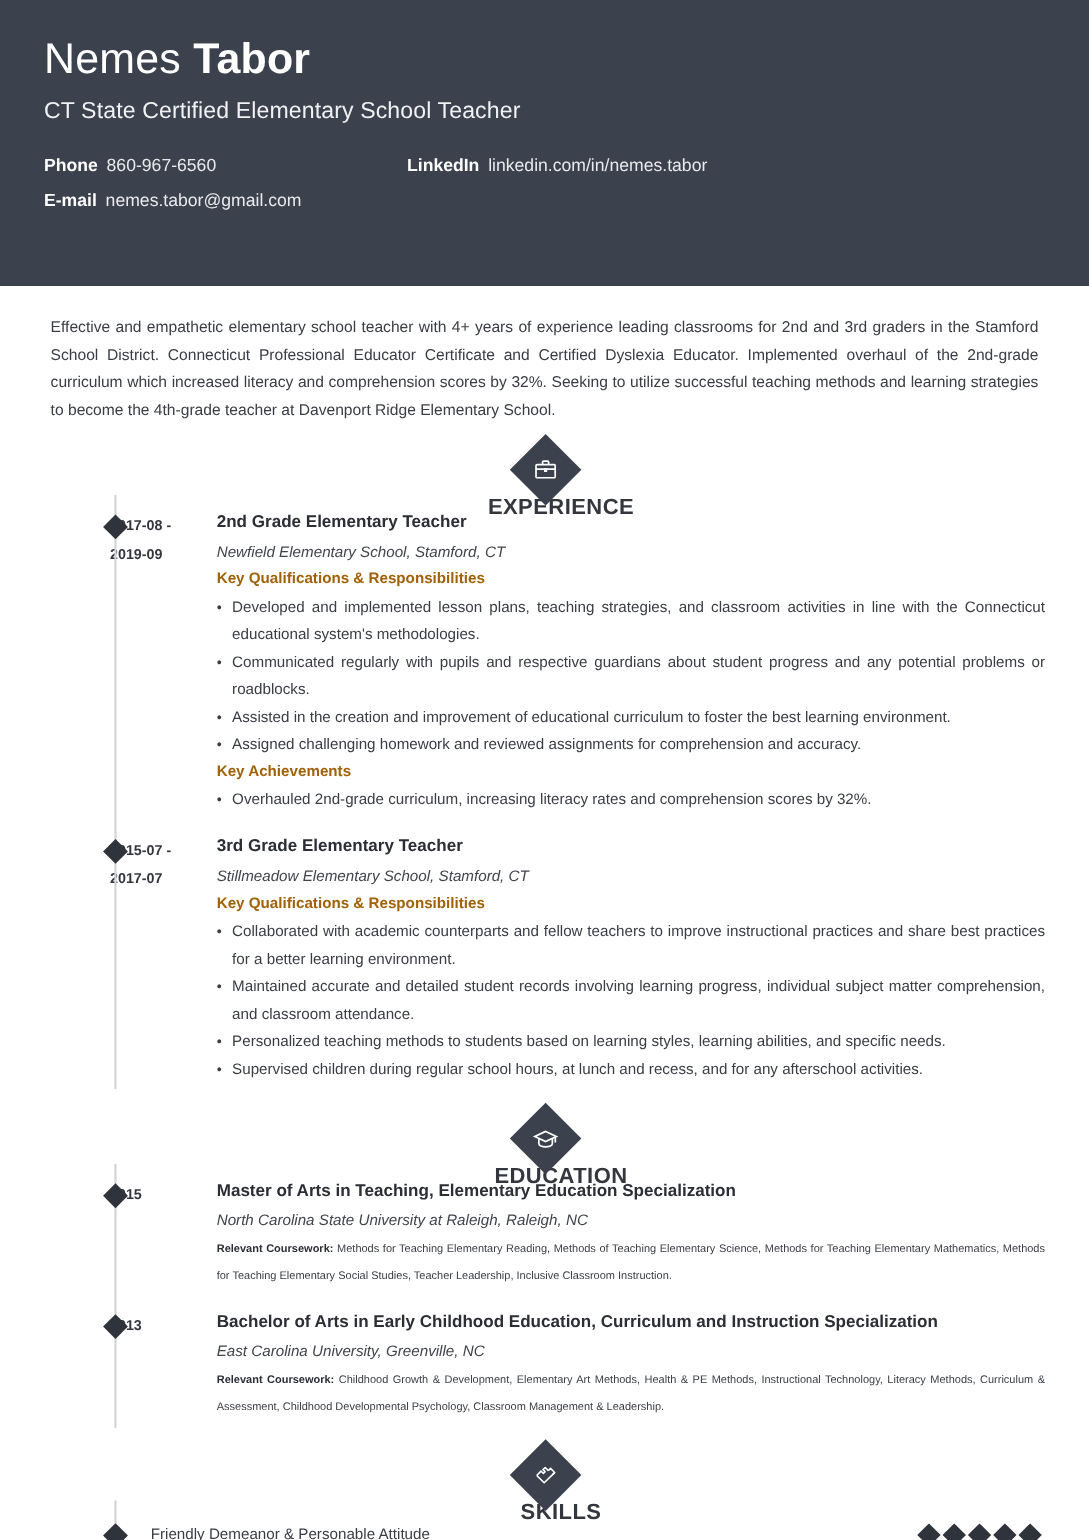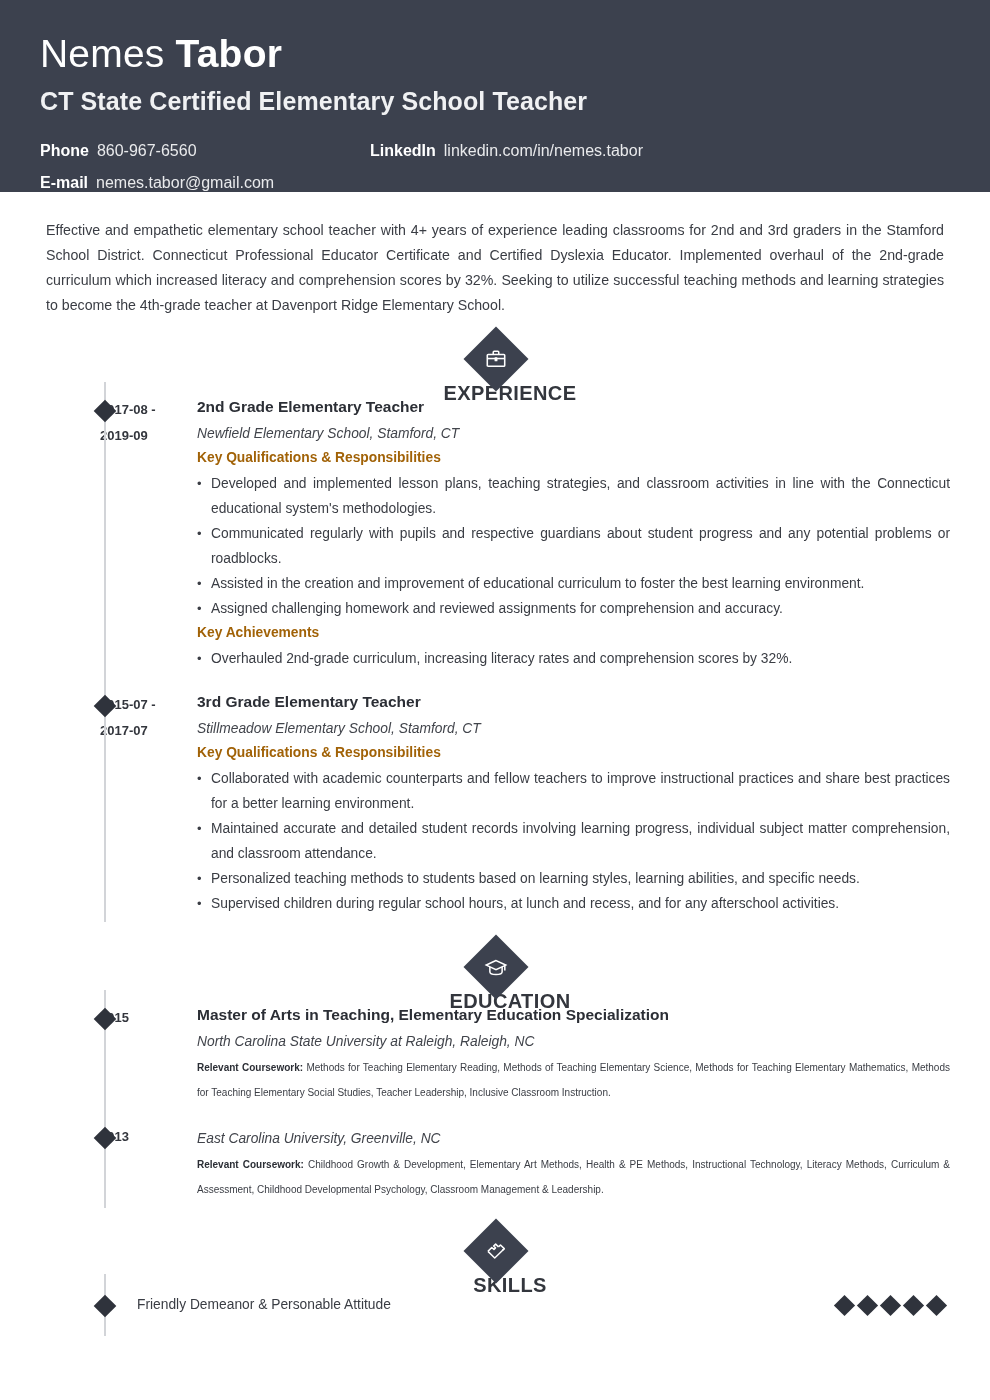--- a/index.html
+++ b/index.html
@@ -13,39 +13,39 @@
   body {
     font-family: "Liberation Sans", sans-serif;
     color: #33363d;
     position: relative;
     overflow: hidden;
   }
 
   
   .header {
     background: #3c414e;
-    height: 192px;
+    height: 260px;
     padding: 30px 40px 0 40px;
     color: #ffffff;
     position: relative;
   }
 
   .name {
     font-size: 39px;
     font-weight: 300;
     line-height: 48px;
     letter-spacing: 0.2px;
     color: #ffffff;
     white-space: nowrap;
   }
   .name .last { font-weight: 700; }
 
   .job-title {
-    font-size: 25px;
-    font-weight: 700;
+    font-size: 21px;
+    font-weight: 400;
     line-height: 30px;
     margin-top: 8px;
     color: #f0f1f3;
     letter-spacing: 0.1px;
   }
 
   .contact-grid {
     margin-top: 26px;
   }
   .contact-row {
@@ -372,20 +372,21 @@
         </div>
       </div>
     </div>
 
     <div class="entry" style="margin-top:18px;">
       <div class="entry-bullet"></div>
       <div class="entry-date">
         <div>2013</div>
       </div>
       <div class="entry-main">
+        <div class="entry-title">Bachelor of Arts in Early Childhood Education, Curriculum and Instruction Specialization</div>
         <div class="entry-org">East Carolina University, Greenville, NC</div>
         <div class="coursework">
           <span class="cw-label">Relevant Coursework:</span>
           <span>Childhood Growth &amp; Development, Elementary Art Methods, Health &amp; PE Methods, Instructional Technology, Literacy Methods, Curriculum &amp; Assessment, Childhood Developmental Psychology, Classroom Management &amp; Leadership.</span>
         </div>
       </div>
     </div>
   </div>
 
   <div class="section" style="margin-top:26px;">

